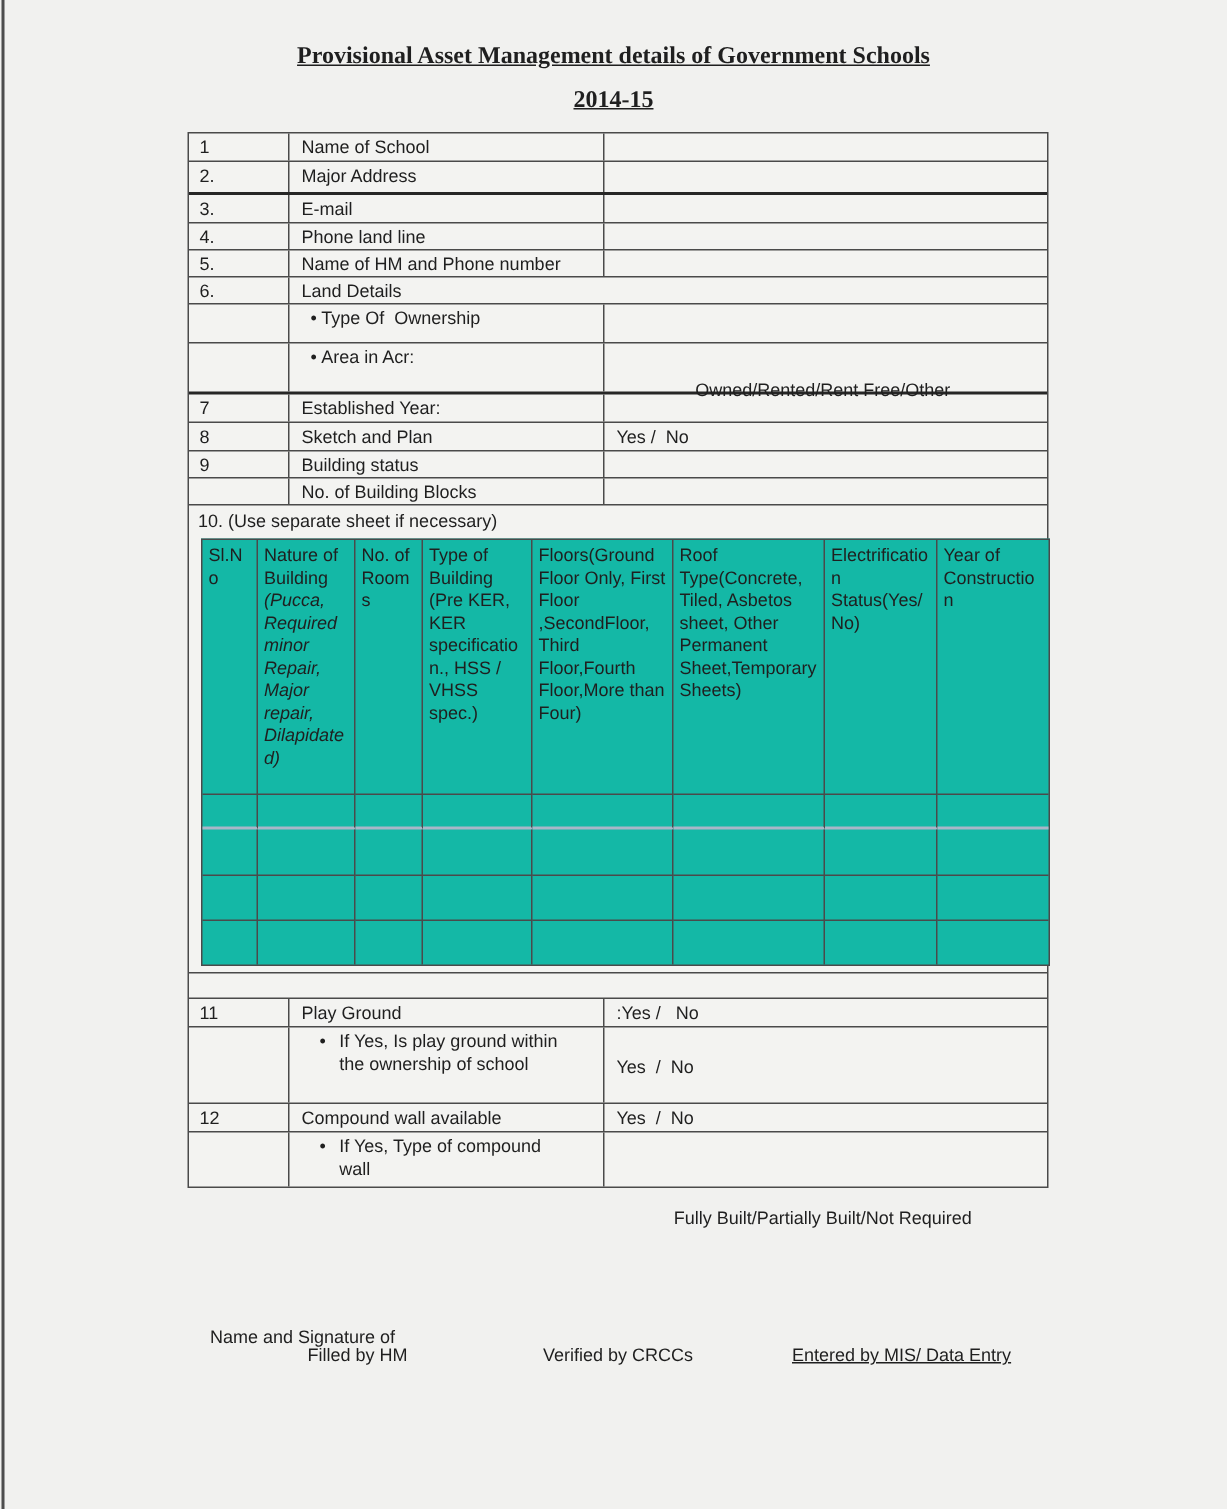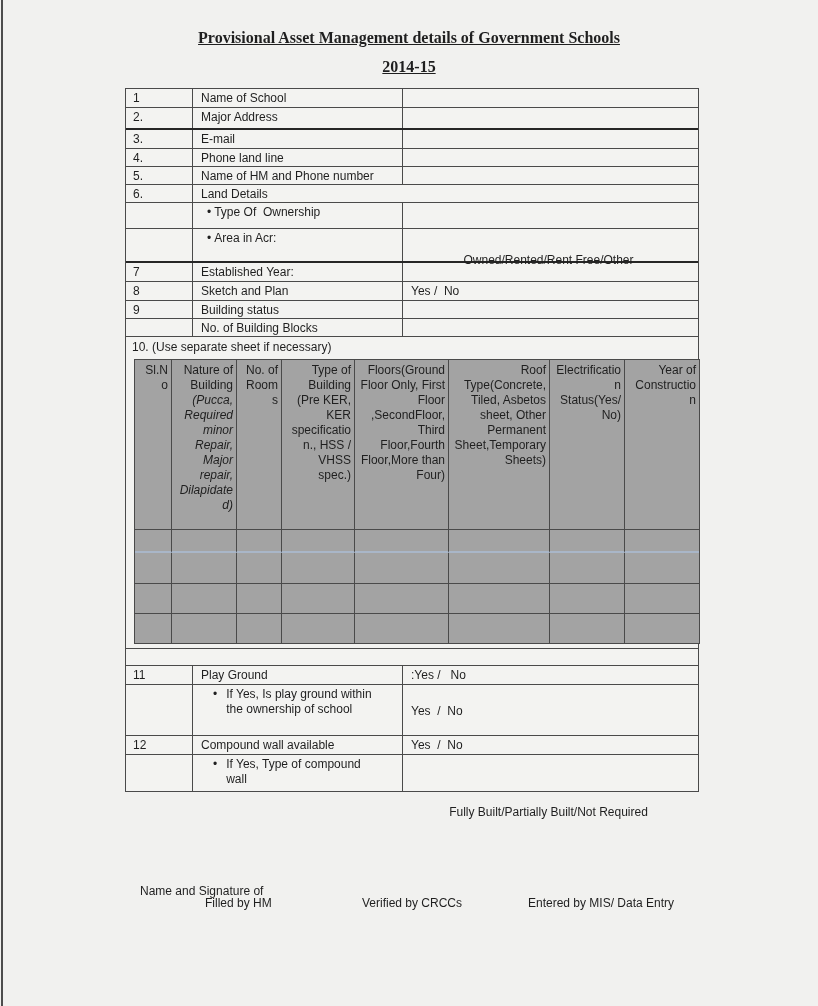--- a/index.html
+++ b/index.html
@@ -42,42 +42,41 @@
   .c-caption{flex:1;padding:3px 4px 0 6px;box-sizing:border-box;}
   .blt{display:flex;}
   .blt .glyph{flex:0 0 auto;margin:0 3px 0 6px;}
   .blt.wide .glyph{margin:0 9px 0 12px;}
   .blt .btext{flex:1;white-space:pre-wrap;}
 
   
   .grid{
     margin-left:8px;width:566px;
     border:1px solid #4a4a4a;box-sizing:border-box;
-    background:#a3a3a3;
-    text-align:right;
+    background:#14b8a6;
   }
   .grow{display:flex;align-items:stretch;}
   .gcell{
     border-right:1px solid #4a4a4a;border-bottom:1px solid #4a4a4a;
     box-sizing:border-box;padding:3px 3px 0 4px;
     overflow-wrap:break-word;overflow:hidden;
   }
   .gcell.last{border-right:none;flex:1;}
   .grow.bluebottom .gcell{border-bottom:2px solid #a9b6c8;}
   .grow.gbottom .gcell{border-bottom:none;}
   .gc0{width:37px;} .gc1{width:65px;} .gc2{width:45px;} .gc3{width:73px;}
   .gc4{width:94px;} .gc5{width:101px;} .gc6{width:75px;}
   .gitalic{font-style:italic;}
   .grid-gap{height:4px;}
   .thin-row{height:18px;border-top:1px solid #4a4a4a;border-bottom:1px solid #4a4a4a;box-sizing:border-box;}
 
   
   .footer-heading{position:absolute;left:140px;top:862px;margin-top:22px;}
   .sig{position:absolute;top:896px;}
-  .sig.s0{left:205px;} .sig.s1{left:362px;} .sig.s2{left:528px;}
+  .sig.s0{left:205px;} .sig.s1{left:362px;} .sig.s2{left:528px;text-decoration:underline;}
 </style>
 </head>
 <body>
 
 <div class="page">
   <div class="left-rule"></div>
 
   <div class="title">
     <div><span class="tline">Provisional Asset Management details of Government Schools</span></div>
     <div><span class="tline">2014-15</span></div>

